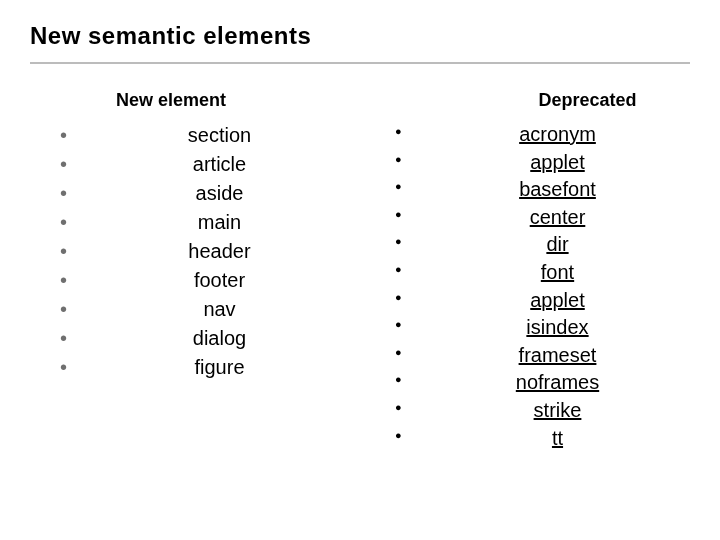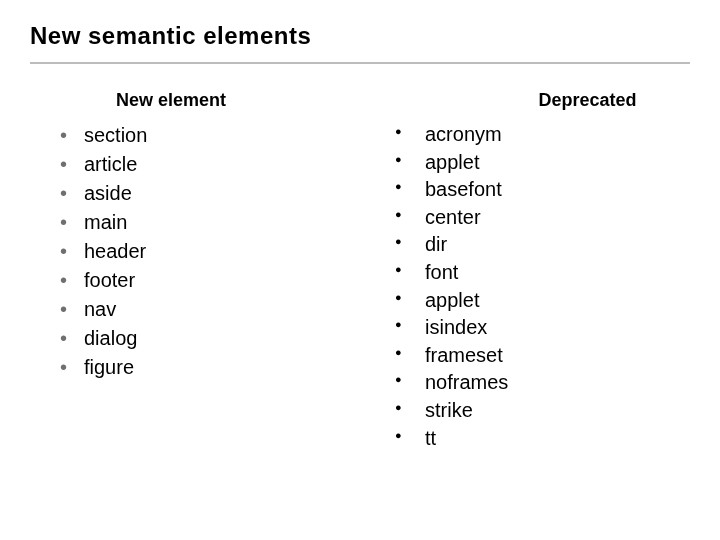--- a/index.html
+++ b/index.html
@@ -44,20 +44,21 @@
       padding-left: 56px;
     }
     .col-heading.right {
       padding-left: 90px;
       text-align: center;
     }
     ul.bullets {
       list-style: none;
       padding: 0;
       margin: 0;
+      text-align: center;
     }
     ul.bullets li {
       position: relative;
       font-size: 20px;
       line-height: 1.45;
       padding-left: 24px;
     }
     ul.bullets.hollow li::before {
       content: "•";
       position: absolute;
@@ -70,20 +71,21 @@
       content: "●";
       position: absolute;
       left: 0;
       top: 3px;
       color: #000000;
       font-size: 11px;
     }
     ul.bullets.solid li {
       padding-left: 30px;
       line-height: 1.38;
+      text-decoration: underline;
     }
   </style>
 </head>
 <body>
 
 <h1 class="slide-title">New semantic elements</h1>
 
 <div class="columns">
 
   <div class="col col-left">

